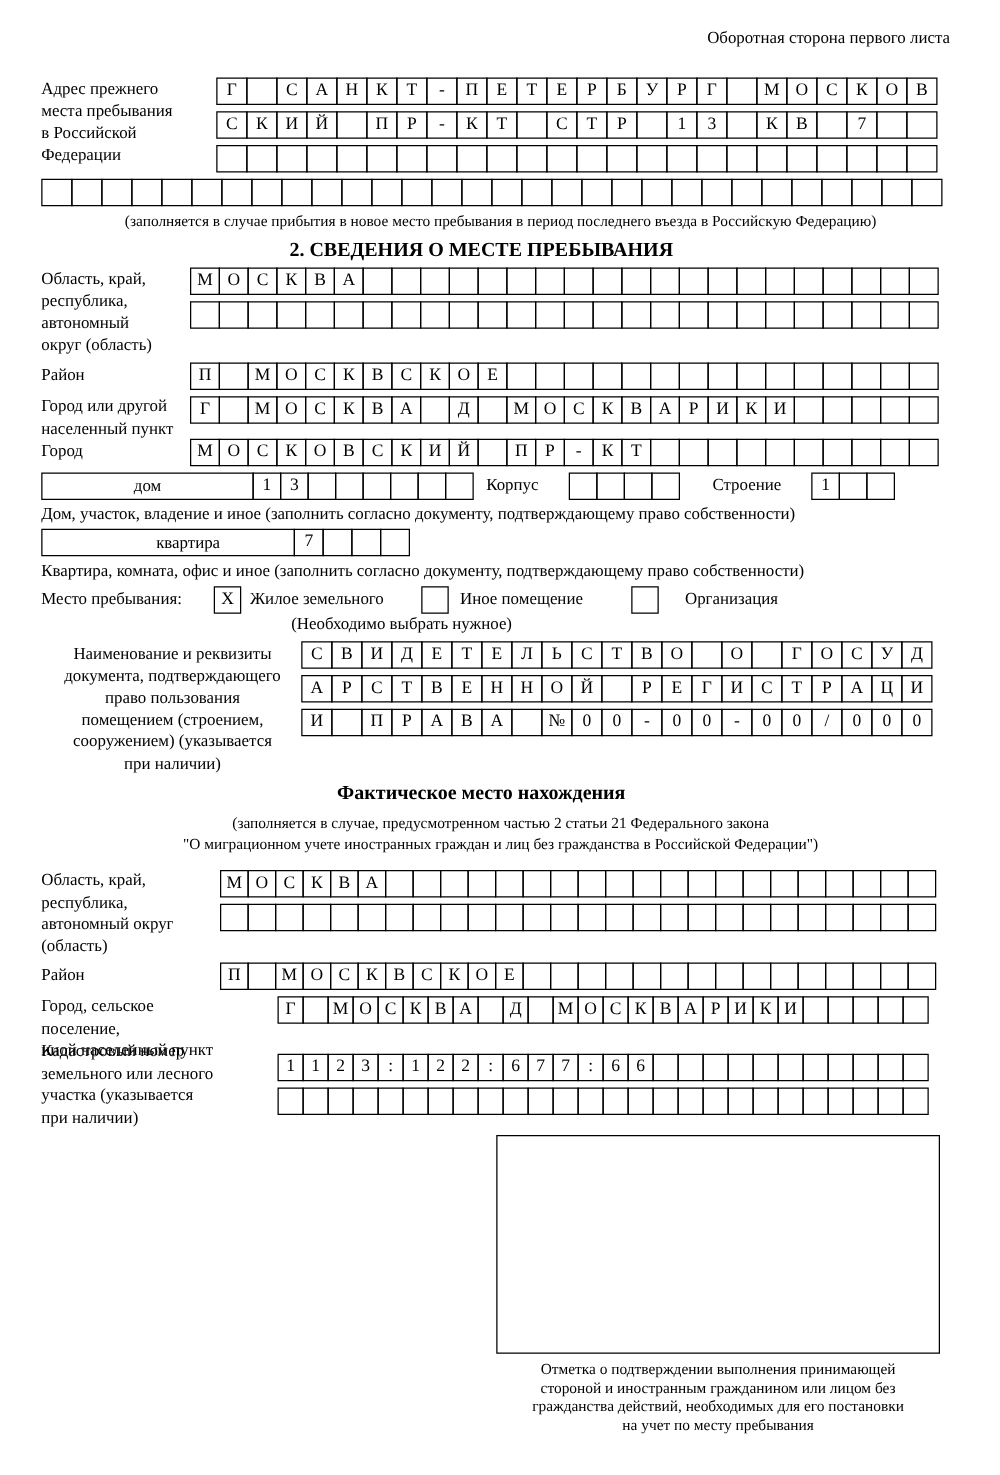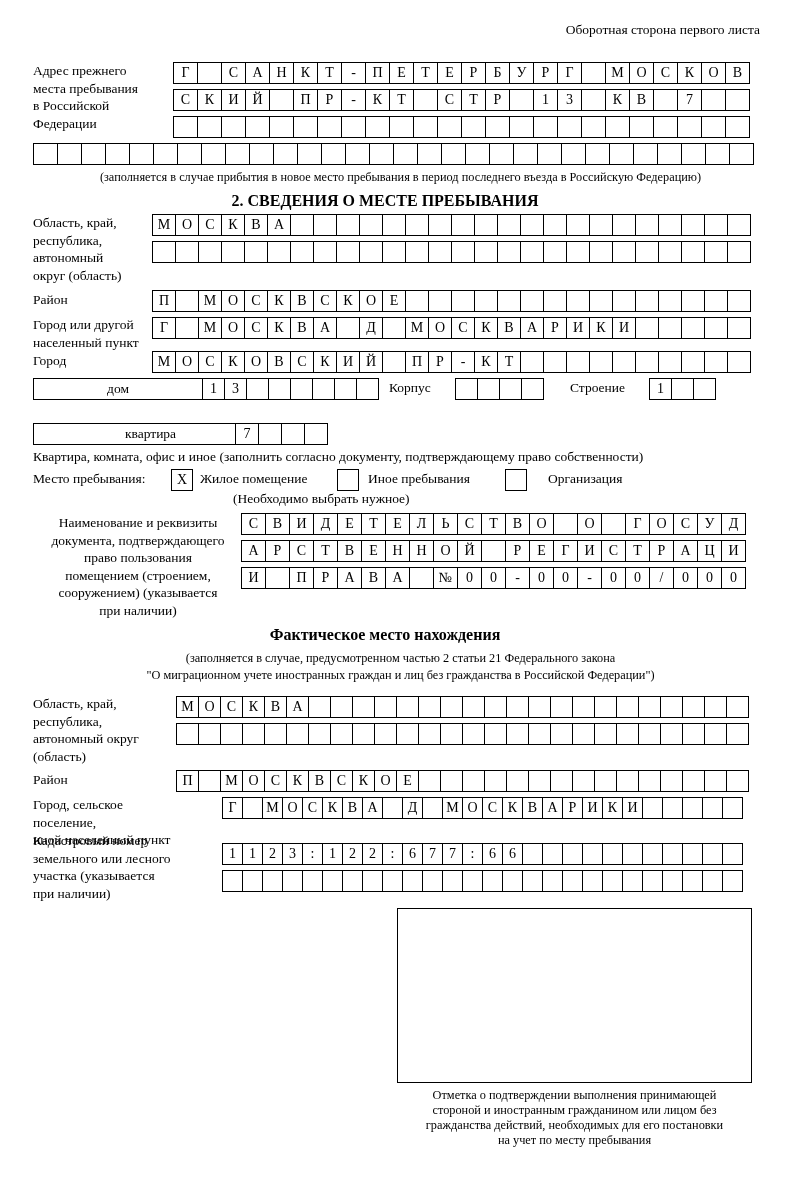--- a/index.html
+++ b/index.html
@@ -356,36 +356,37 @@
       <div class="cell" style="width: 23px;"></div>
       <div class="cell" style="width: 23px;"></div>
     </div>
   <div class="labelblock" style="left:570px;top:379px;">Строение</div>
   <div class="row" id="s2-stroenie" style="left:649px;top:378px;">
       <div class="cell" style="width: 23px;">1</div>
       <div class="cell" style="width: 23px;"></div>
       <div class="cell" style="width: 23px;"></div>
     </div>
 
+  <div class="labelblock lbl-sm" style="left:33px;top:402px;">Дом, участок, владение и иное (заполнить согласно документу, подтверждающему право собственности)</div>
 
   <div class="boxline" style="position:absolute;left:33px;top:423px;width:203px;padding-left:32px;">квартира</div>
   <div class="row" id="s2-flat" style="left:235px;top:423px;">
       <div class="cell" style="width: 24px;">7</div>
       <div class="cell" style="width: 24px;"></div>
       <div class="cell" style="width: 24px;"></div>
       <div class="cell" style="width: 24px;"></div>
     </div>
 
   <div class="labelblock lbl-sm" style="left:33px;top:448px;">Квартира, комната, офис и иное (заполнить согласно документу, подтверждающему право собственности)</div>
 
   <div class="labelblock" style="left:33px;top:470px;">Место пребывания:</div>
   <div class="chk" style="position:absolute;left:171px;top:469px;">X</div>
-  <div class="labelblock" style="left:200px;top:470px;">Жилое помещение</div>
+  <div class="labelblock" style="left:200px;top:470px;">Жилое земельного</div>
   <div class="chk" style="position:absolute;left:337px;top:469px;"></div>
-  <div class="labelblock" style="left:368px;top:470px;">Иное пребывания</div>
+  <div class="labelblock" style="left:368px;top:470px;">Иное помещение</div>
   <div class="chk" style="position:absolute;left:505px;top:469px;"></div>
   <div class="labelblock" style="left:548px;top:470px;">Организация</div>
   <div class="labelblock lbl-sm" style="left:233px;top:490px;">(Необходимо выбрать нужное)</div>
 
   <div class="labelblock" style="left:33px;top:514px;width:210px;text-align:center;">
     <div>Наименование и реквизиты</div>
     <div>документа, подтверждающего</div>
     <div>право пользования</div>
     <div>помещением (строением,</div>
     <div>сооружением) (указывается</div>

